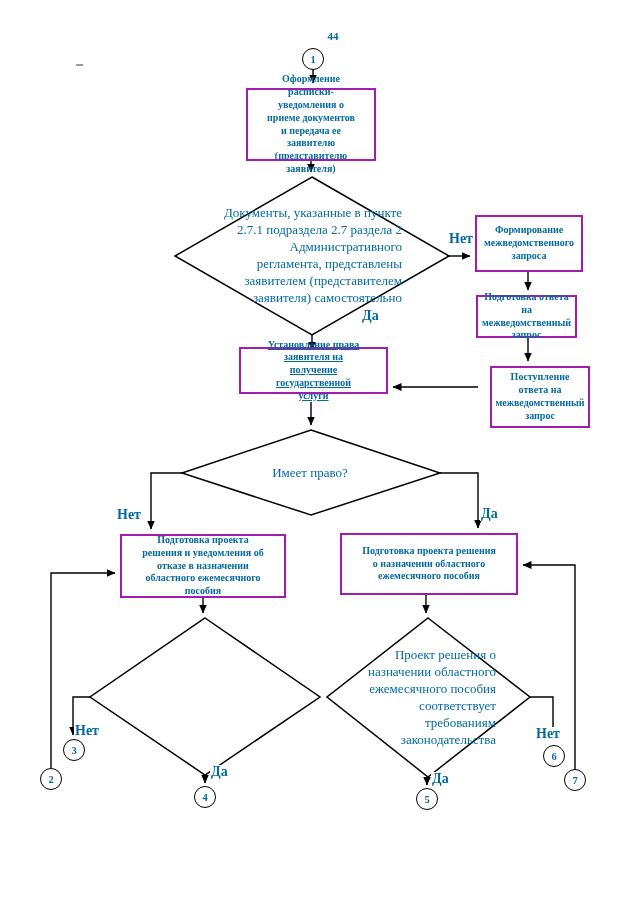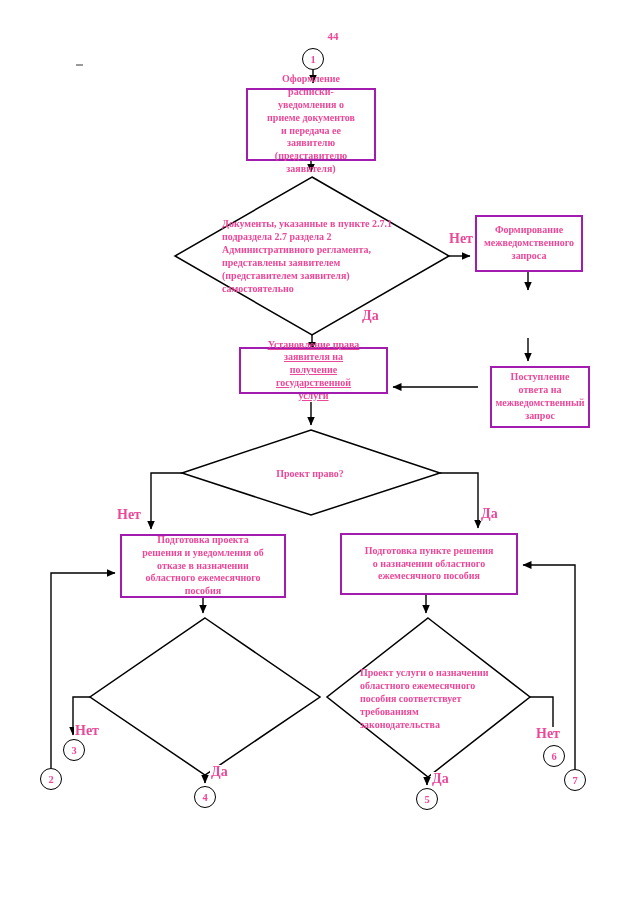--- a/index.html
+++ b/index.html
@@ -1,28 +1,28 @@
 <!DOCTYPE html>
 <html><head>
 <meta charset="utf-8">
 <style>
   html,body{margin:0;padding:0;background:#fff;}
   #page{
     position:relative;width:640px;height:857px;background:#fff;overflow:hidden;
-    font-family:"Liberation Serif","DejaVu Serif",serif;color:#ec4899;
+    font-family:"Liberation Serif","DejaVu Serif",serif;color:#0369a1;
   }
   #wires{position:absolute;left:0;top:0;width:640px;height:905px;}
   .node-box{
     position:absolute;box-sizing:border-box;border:2px solid #a21caf;background:#fff;
     display:flex;align-items:center;justify-content:center;text-align:center;
     font-weight:bold;font-size:10px;line-height:1.28;padding:2px 19px;
   }
   .diamond-text{
     position:absolute;display:flex;align-items:center;justify-content:center;
-    text-align:left;font-weight:bold;font-size:10px;line-height:1.3;
+    text-align:right;font-weight:normal;font-size:13px;line-height:1.3;
   }
   .connector{
     position:absolute;box-sizing:border-box;width:22px;height:22px;border:1.6px solid #000;
     border-radius:50%;background:#fff;display:flex;align-items:center;justify-content:center;
     font-weight:bold;font-size:10.5px;
   }
   .edge-label{
     position:absolute;font-weight:bold;font-size:14px;line-height:1;background:#fff;
     padding:0 1px;
   }
@@ -78,28 +78,29 @@
     <g stroke="#000" stroke-width="1.5" fill="#fff">
       <polygon points="312,177 449,256 312,335 175,256"></polygon>
       <polygon points="311,430 440,473 311,515 182,473"></polygon>
       <polygon points="205,618 320,697 205,775 90,697"></polygon>
       <polygon points="428,618 530,697 428,777 327,697"></polygon>
     </g>
   </svg>
 
   <div class="node-box" style="left:246px;top:88px;width:130px;height:73px;">Оформление расписки-уведомления о приеме документов и передача ее заявителю (представителю заявителя)</div>
   <div class="node-box" style="left:475px;top:215px;width:108px;height:57px;">Формирование межведомственного запроса</div>
+  <div class="node-box" style="left:476px;top:295px;width:101px;height:43px;">Подготовка ответа на межведомственный запрос</div>
   <div class="node-box" style="left:478px;top:366px;width:100px;height:62px;margin-left:12px;">Поступление ответа на межведомственный запрос</div>
   <div class="node-box" style="left:239px;top:347px;width:149px;height:47px;text-decoration:underline;">Установление права заявителя на получение государственной услуги</div>
   <div class="node-box" style="left:120px;top:534px;width:166px;height:64px;">Подготовка проекта решения и уведомления об отказе в назначении областного ежемесячного пособия</div>
-  <div class="node-box" style="left:340px;top:533px;width:178px;height:62px;">Подготовка пункте решения о назначении областного ежемесячного пособия</div>
+  <div class="node-box" style="left:340px;top:533px;width:178px;height:62px;">Подготовка проекта решения о назначении областного ежемесячного пособия</div>
 
   <div class="diamond-text" style="left:222px;top:204px;width:180px;height:104px;">Документы, указанные в пункте 2.7.1 подраздела 2.7 раздела 2 Административного регламента, представлены заявителем (представителем заявителя) самостоятельно</div>
-  <div class="diamond-text" style="left:250px;top:465px;width:120px;height:16px;">Проект право?</div>
-  <div class="diamond-text" style="left:360px;top:644px;width:136px;height:108px;">Проект услуги о назначении областного ежемесячного пособия соответствует требованиям законодательства</div>
+  <div class="diamond-text" style="left:250px;top:465px;width:120px;height:16px;">Имеет право?</div>
+  <div class="diamond-text" style="left:360px;top:644px;width:136px;height:108px;">Проект решения о назначении областного ежемесячного пособия соответствует требованиям законодательства</div>
 
   <div class="edge-label" style="left:448px;top:232px;">Нет</div>
   <div class="edge-label" style="left:361px;top:309px;">Да</div>
   <div class="edge-label" style="left:116px;top:508px;">Нет</div>
   <div class="edge-label" style="left:480px;top:507px;">Да</div>
   <div class="edge-label" style="left:74px;top:724px;">Нет</div>
   <div class="edge-label" style="left:210px;top:765px;">Да</div>
   <div class="edge-label" style="left:535px;top:727px;">Нет</div>
   <div class="edge-label" style="left:431px;top:772px;">Да</div>
 

